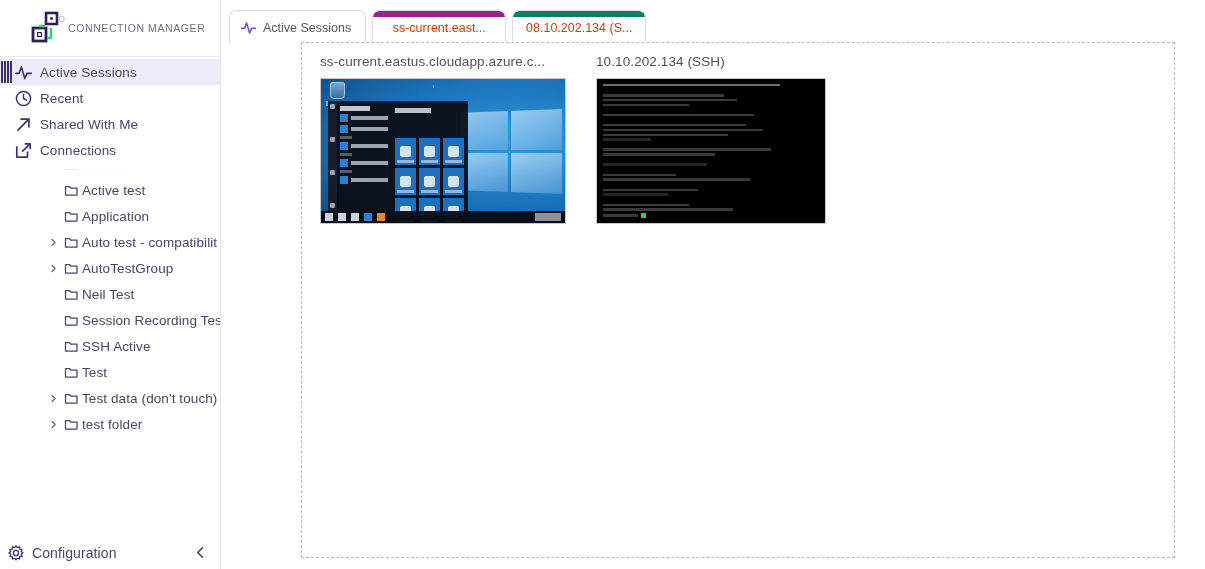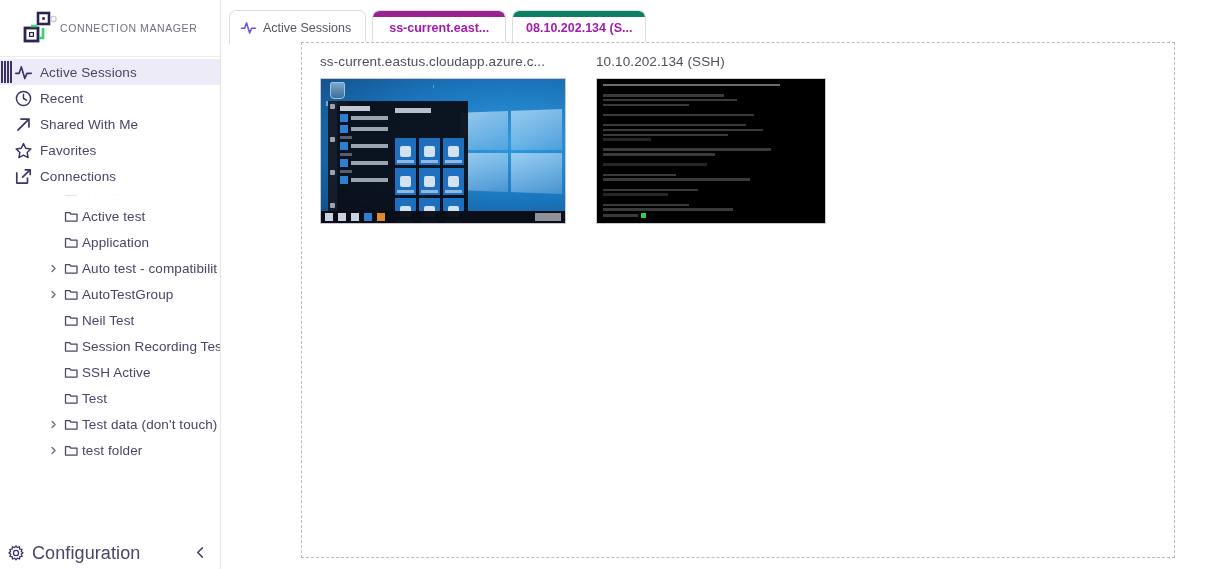--- a/index.html
+++ b/index.html
@@ -16,21 +16,21 @@
     position: relative;
     width: 221px; height: 569px;
     background: #ffffff;
     border-right: 1px solid #e3e3ea;
     flex: 0 0 221px;
     overflow: hidden;
   }
   .brand {
     height: 57px;
     display: flex; align-items: center;
-    padding-left: 16px;
+    padding-left: 24px;
     border-bottom: 1px solid #ececed;
   }
   .brand-logo { width: 44px; height: 40px; flex: 0 0 44px; }
   .brand-text {
     font-size: 10.5px; letter-spacing: .6px;
     color: #6f6f85; white-space: nowrap;
   }
 
   .navlist { padding-top: 2px; }
   .navitem {
@@ -98,21 +98,21 @@
     pointer-events: none;
   }
 
   #sidebar-footer {
     position: absolute; left: 0; bottom: 0;
     width: 221px; height: 32px;
     display: flex; align-items: center;
     background: #fff;
   }
   #sidebar-footer .nav-ico { width: 32px; flex: 0 0 32px; justify-content: center; }
-  #sidebar-footer .nav-label { font-size: 18px; }
+  #sidebar-footer .nav-label { font-size: 14px; }
   #collapse-btn {
     margin-left: auto; margin-right: 14px;
     color: #4c4368; font-size: 13px; line-height: 1;
     cursor: pointer;
   }
 
   
   #main { position: relative; flex: 1 1 auto; height: 569px; background: #fff; }
 
   #tabstrip {
@@ -135,21 +135,21 @@
     overflow: hidden;
   }
   .tab .accent {
     position: absolute; left: 0; top: 0; width: 100%; height: 6px;
     border-radius: 6px 6px 0 0;
   }
   .tab-label {
     font-size: 12.5px; color: #5b5b6b; white-space: nowrap;
   }
   .tab.sess { width: 134px; }
-  .tab.sess .tab-label { color: #a21caf; font-weight: bold; }
+  .tab.sess .tab-label { color: #c2410c; }
   .tab.active-sessions { padding: 0 14px 0 10px; }
   .tab.active-sessions .tab-label { color: #55555f; }
   .tab-ico { display: flex; align-items: center; }
 
   #panel {
     position: absolute;
     left: 80px; top: 42px;
     width: 874px; height: 516px;
     border: 1px dashed #bbbbc4;
     background: #fff;
@@ -326,28 +326,20 @@
       <div class="navitem">
         <span class="nav-ico">
           <svg width="19" height="19" viewBox="0 0 22 22" fill="none" stroke="#3b3269" stroke-width="1.9" stroke-linecap="round" stroke-linejoin="round">
             <path d="M4.5 17.5 L17 5"></path>
             <path d="M8 4.7 L17.3 4.7 L17.3 14"></path>
           </svg>
         </span>
         <span class="nav-label">Shared With Me</span>
       </div>
 
-      <div class="navitem">
-        <span class="nav-ico">
-          <svg width="19" height="19" viewBox="0 0 22 22" fill="none" stroke="#3b3269" stroke-width="1.7" stroke-linejoin="round">
-            <path d="M11 3 L13.6 8.4 L19.5 9.2 L15.2 13.3 L16.3 19.2 L11 16.4 L5.7 19.2 L6.8 13.3 L2.5 9.2 L8.4 8.4 Z"></path>
-          </svg>
-        </span>
-        <span class="nav-label">Favorites</span>
-      </div>
 
       <div class="navitem">
         <span class="nav-ico">
           <svg width="19" height="19" viewBox="0 0 22 22" fill="none" stroke="#3b3269" stroke-width="1.9" stroke-linejoin="round">
             <path d="M3.2 6.2 L3.2 18.6 L15.6 18.6 L15.6 12.2"></path>
             <path d="M9.4 12.2 L18.6 3.4"></path>
             <path d="M12.4 3.4 L18.8 3.4 L18.8 9.6"></path>
           </svg>
         </span>
         <span class="nav-label">Connections</span>

